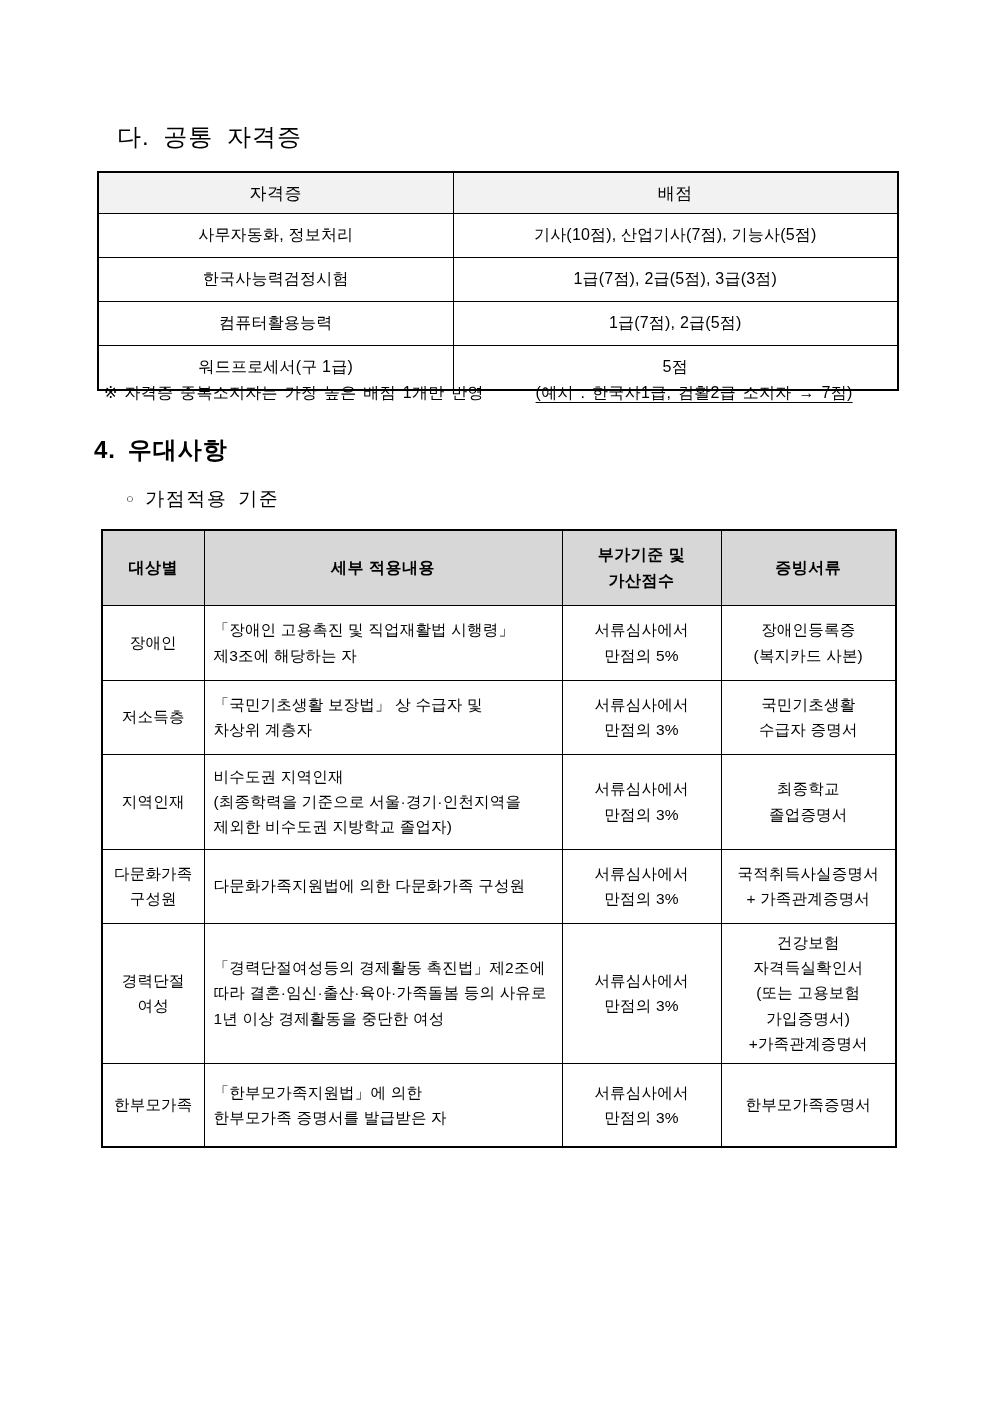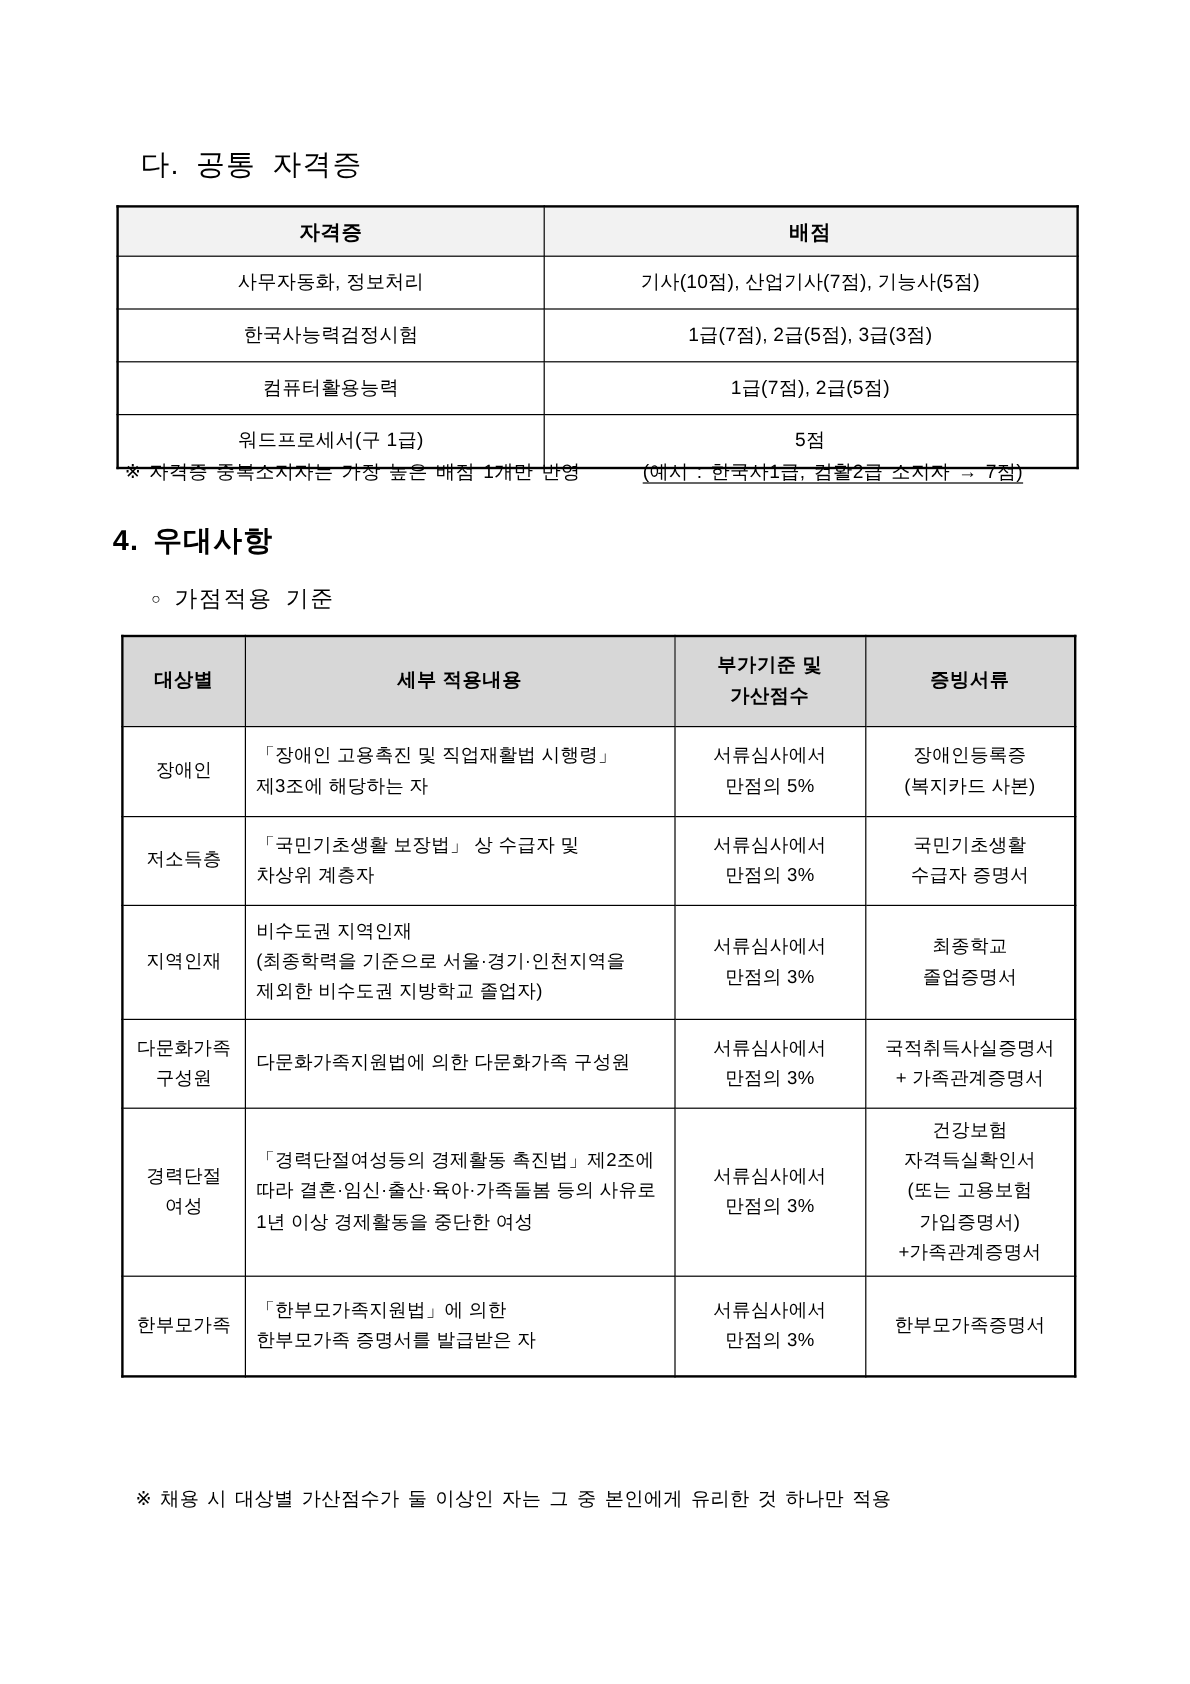--- a/index.html
+++ b/index.html
@@ -17,21 +17,21 @@
   }
 
   table{border-collapse:collapse;table-layout:fixed;}
   td,th{border:1px solid #000;vertical-align:middle;overflow:hidden;}
 
   .cert-table{
     position:absolute;top:171px;left:97px;width:800px;
     border:2px solid #000;
   }
   .cert-table th{
-    background:#f2f2f2;height:38px;font-size:17px;font-weight:bold;
+    background:#f2f2f2;height:38px;font-size:17px;font-weight:normal;
     text-align:center;letter-spacing:0.5px;
   }
   .cert-table td{
     height:41px;font-size:16px;text-align:center;letter-spacing:0.2px;
   }
 
   .note{
     position:absolute;font-size:16px;letter-spacing:0.3px;word-spacing:2px;white-space:nowrap;
   }
   .note1{top:383px;left:104px;}
@@ -176,15 +176,14 @@
       <td class="c">한부모가족</td>
       <td class="l">「한부모가족지원법」에 의한
 한부모가족 증명서를 발급받은 자</td>
       <td class="c">서류심사에서
 만점의 3%</td>
       <td class="c">한부모가족증명서</td>
     </tr>
   </tbody>
     </table>
 
-  <div class="note note2">※ 채용 시 대상별 가산점수가 둘 이상인 자는 그 중 본인에게 유리한 것 하나만 적용</div>
 
 </div>
 
 </body></html>

